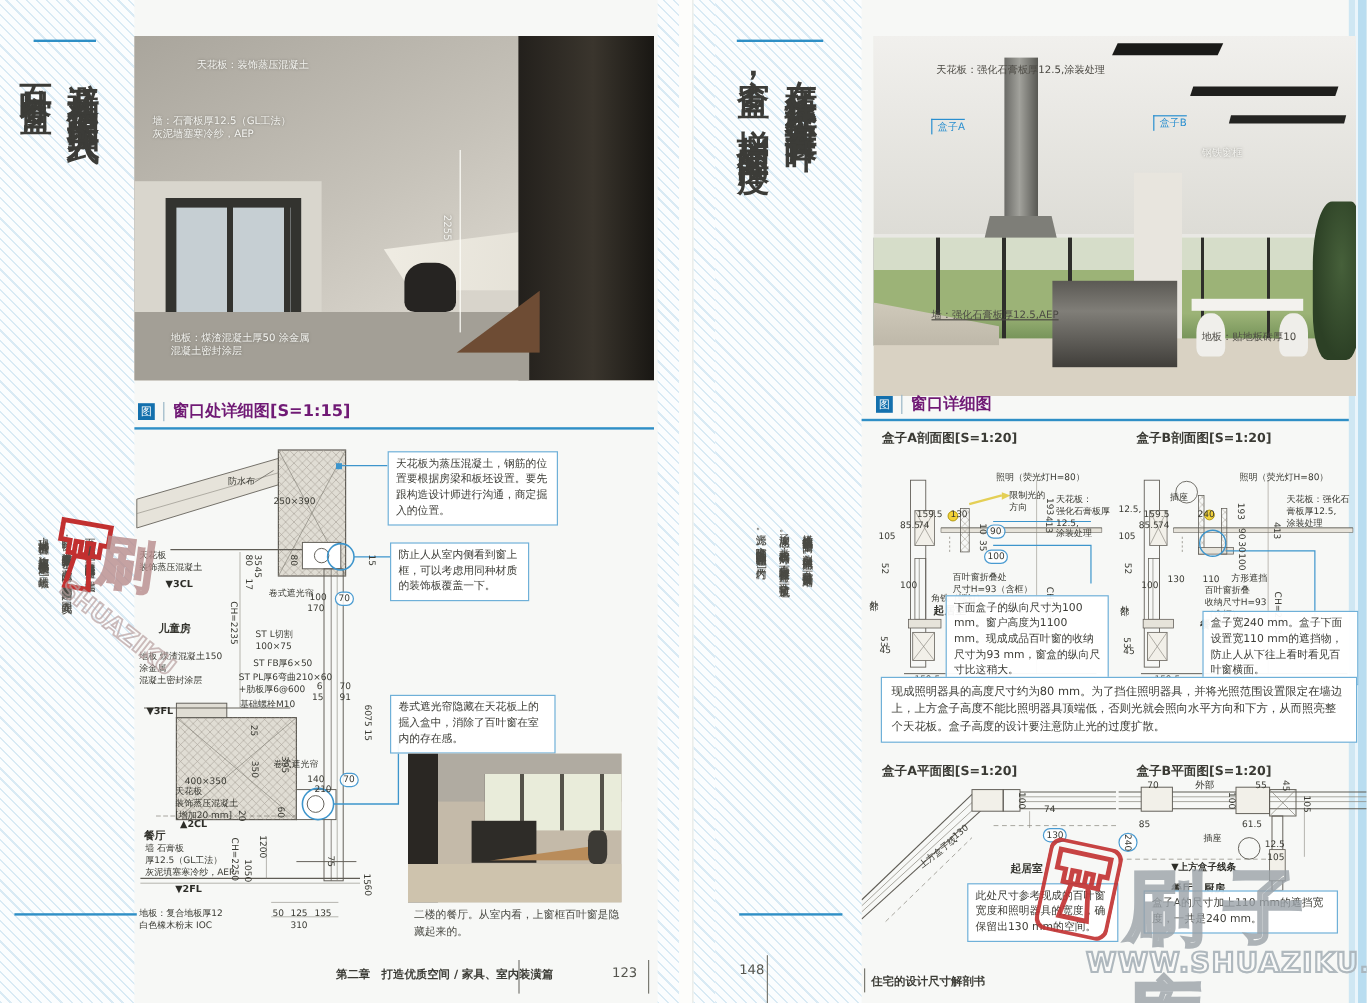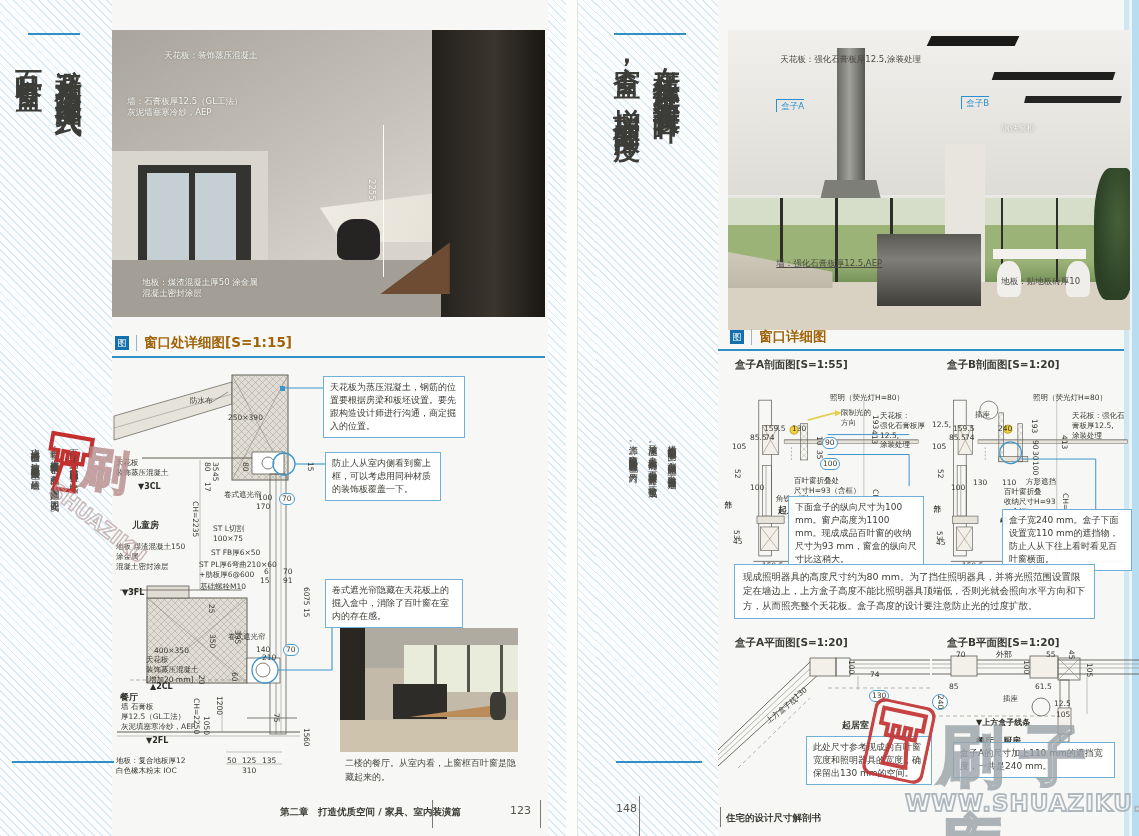--- a/index.html
+++ b/index.html
@@ -10,21 +10,21 @@
   
   .vrule{position:absolute;height:2px;background:#2f8fc6;}
   .vtitle{position:absolute;display:flex;flex-direction:row-reverse;gap:10px;}
   .vtitle span{writing-mode:vertical-rl;font-weight:bold;color:#3c3c38;font-size:27px;letter-spacing:5px;line-height:1.1;}
   .vintro{position:absolute;display:flex;flex-direction:row-reverse;gap:9px;}
   .vintro span{writing-mode:vertical-rl;font-size:9px;color:#4a4a44;letter-spacing:0.5px;height:320px;line-height:1.15;}
   
   .sec-head{position:absolute;display:flex;align-items:center;gap:7px;}
   .sec-badge{width:14px;height:14px;background:#1470ad;color:#fff;font-size:9px;display:flex;align-items:center;justify-content:center;}
   .sec-div{width:1px;height:16px;background:#9ab6c6;}
-  .sec-title{font-size:13.5px;font-weight:bold;color:#a16207;}
+  .sec-title{font-size:13.5px;font-weight:bold;color:#701a75;}
   .sec-rule{position:absolute;height:2px;background:#2f8fc6;}
   
   .ph{position:absolute;overflow:hidden;}
   .ph .ann{position:absolute;font-size:8.5px;line-height:1.35;white-space:pre-line;}
   .ann-w{color:#f4f4f0;text-shadow:0 0 2px rgba(60,60,55,.55);}
   .ann-d{color:#4c4a44;}
   .ann-b{color:#2a8fd0;font-weight:normal;font-size:9px;}
   
   .dwg{position:absolute;}
   .dl{position:absolute;font-size:7.5px;color:#3a3a33;line-height:1.3;white-space:pre-line;}
@@ -279,21 +279,21 @@
     <span class="ann ann-d" style="left:68%;top:82%;">地板：贴地板砖厚10</span>
   </div>
 
   <div class="sec-head" style="left:730px;top:328px;">
     <span class="sec-badge">图</span>
     <span class="sec-div"></span>
     <span class="sec-title">窗口详细图</span>
   </div>
   <div class="sec-rule" style="left:718px;top:349px;width:406px;"></div>
 
-  <span class="fig-title" style="left:735px;top:358px;">盒子A剖面图[S=1:55]</span>
+  <span class="fig-title" style="left:735px;top:358px;">盒子A剖面图[S=1:20]</span>
   <div class="dwg" style="left:718px;top:373px;width:212px;height:192px;">
     <svg width="212" height="192" viewBox="0 0 212 212">
       <rect x="34" y="30" width="14" height="172" fill="none" stroke="#5f5c55" stroke-width="0.8"></rect>
       <rect x="38" y="58" width="18" height="32" fill="#f2f0e9" stroke="#5f5c55" stroke-width="0.7"></rect>
       <line x1="38" y1="58" x2="56" y2="90" stroke="#8a877e" stroke-width="0.6"></line>
       <line x1="56" y1="58" x2="38" y2="90" stroke="#8a877e" stroke-width="0.6"></line>
       <line x1="62" y1="74" x2="210" y2="74" stroke="#5f5c55" stroke-width="1"></line>
       <rect x="62" y="74" width="148" height="4" fill="#e6e3da" stroke="#5f5c55" stroke-width="0.5"></rect>
       <rect x="80" y="56" width="8" height="40" fill="url(#cc)" stroke="#5f5c55" stroke-width="0.7"></rect>
       <circle cx="73" cy="63" r="4.5" fill="#f2d23a" stroke="#a98f00" stroke-width="0.8"></circle>
@@ -397,21 +397,21 @@
 （含框）</span>
       <span class="dl rm" style="left: 68px; top: 143px;">餐厅、厨房</span>
       <span class="dl v" style="left: 0px; top: 126px;">外部</span>
       <span class="dl v" style="left: 2px; top: 158px;">53</span>
       <span class="dl" style="left: 4px; top: 165px;">45</span>
       <span class="dl" style="left: 30px; top: 188px;">159.5</span>
       <span class="dl lvl" style="left: 94px; top: 206px;">▼2FL+250</span>
     </div>
   <div class="callout" style="left:1002px;top:509px;width:130px;">盒子宽240 mm。盒子下面设置宽110 mm的遮挡物，防止人从下往上看时看见百叶窗横面。</div>
 
-  <div class="note-box" style="left:734px;top:564px;width:361px;">现成照明器具的高度尺寸约为80 mm。为了挡住照明器具，并将光照范围设置限定在墙边上，上方盒子高度不能比照明器具顶端低，否则光就会照向水平方向和下方，从而照亮整个天花板。盒子高度的设计要注意防止光的过度扩散。</div>
+  <div class="note-box" style="left:734px;top:564px;width:397px;">现成照明器具的高度尺寸约为80 mm。为了挡住照明器具，并将光照范围设置限定在墙边上，上方盒子高度不能比照明器具顶端低，否则光就会照向水平方向和下方，从而照亮整个天花板。盒子高度的设计要注意防止光的过度扩散。</div>
 
   <span class="fig-title" style="left:735px;top:636px;">盒子A平面图[S=1:20]</span>
   <div class="dwg" style="left:718px;top:650px;width:212px;height:146px;">
     <svg width="212" height="146" viewBox="0 0 212 146">
       <line x1="0" y1="100" x2="92" y2="12" stroke="#5f5c55" stroke-width="0.9"></line>
       <line x1="0" y1="105" x2="95" y2="16" stroke="#8a877e" stroke-width="0.6"></line>
       <line x1="0" y1="110" x2="98" y2="20" stroke="#8a877e" stroke-width="0.6"></line>
       <line x1="0" y1="116" x2="101" y2="24" stroke="#5f5c55" stroke-width="0.9"></line>
       <rect x="92" y="8" width="26" height="18" fill="#f2f0e9" stroke="#5f5c55" stroke-width="0.8"></rect>
       <rect x="118" y="8" width="14" height="18" fill="none" stroke="#5f5c55" stroke-width="0.8"></rect>

